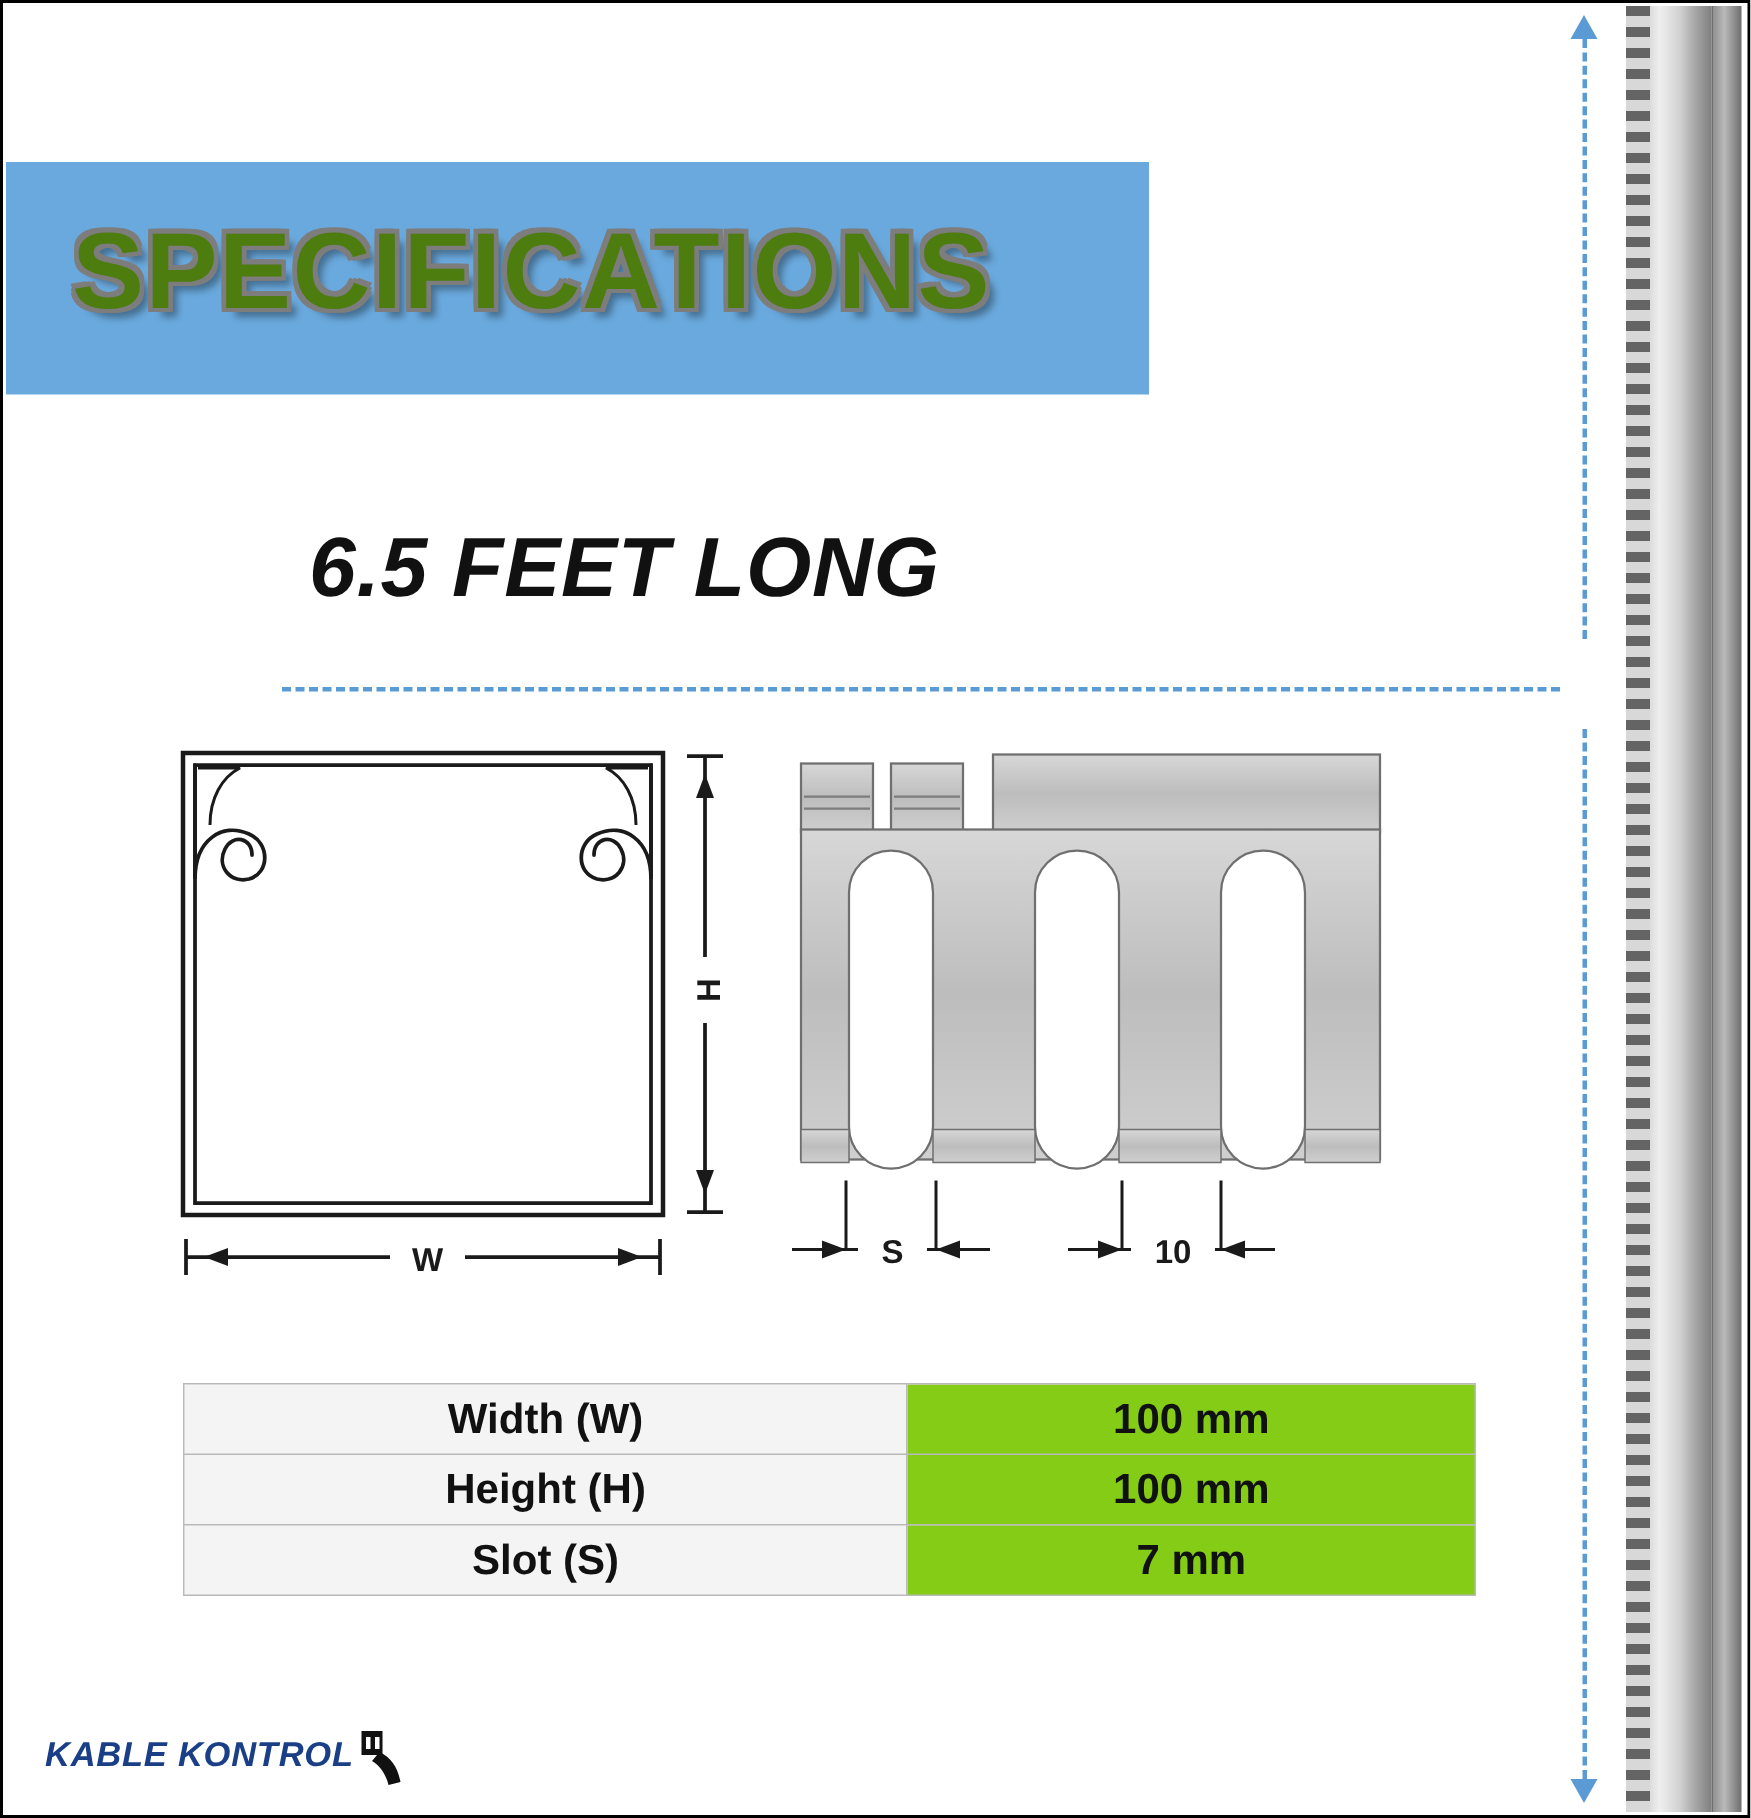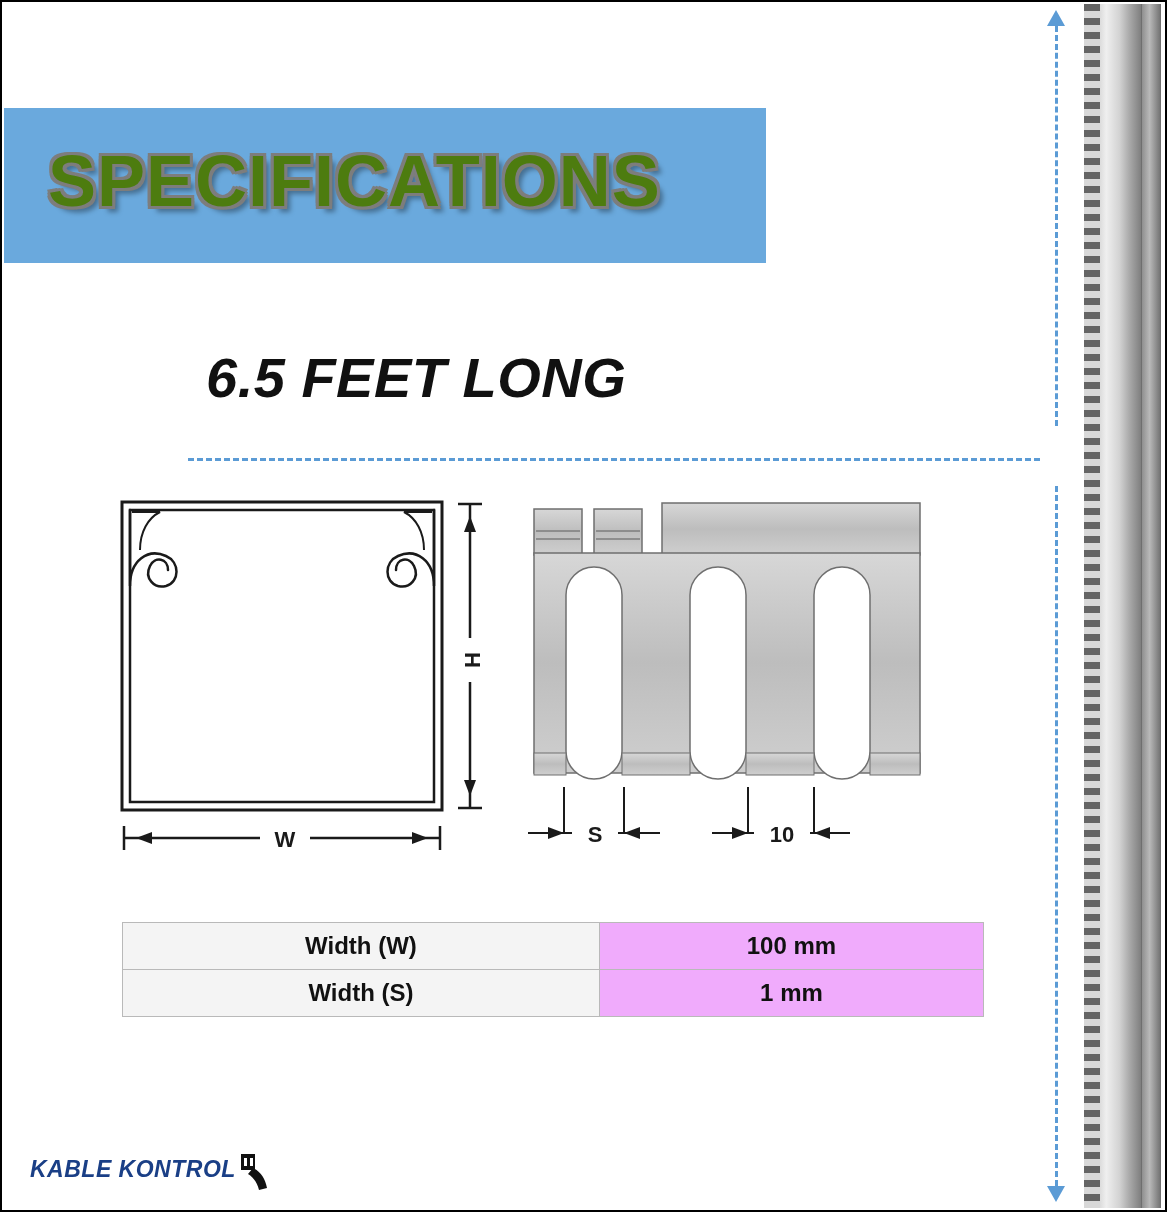--- a/index.html
+++ b/index.html
@@ -114,31 +114,31 @@
   
   .cross-svg { position:absolute; left:110px; top:490px; }
   .fingers-svg { position:absolute; left:520px; top:495px; }
 
   
   .spec-table {
     position:absolute;
     left:122px; top:922px;
     width:862px;
     border-collapse:collapse;
-    font-size:24px;
+    font-size:28px;
   }
   .spec-table td {
     border:1px solid #b9b9b9;
     height:47px;
     text-align:center;
     font-weight:bold;
     color:#111111;
     background:#f4f4f4;
   }
-  .spec-table td.val { background:#f0abfc; }
+  .spec-table td.val { background:#84cc16; }
 
   
   .logo {
     position:absolute;
     left:30px; top:1150px;
     width:250px; height:46px;
   }
   .logo-text {
     position:absolute;
     left:0; top:6px;
@@ -239,22 +239,26 @@
   <text x="262" y="347" font-family="Liberation Sans, sans-serif" font-size="22" font-weight="bold" text-anchor="middle" fill="#1a1a1a">10</text>
 </svg>
 
 <table class="spec-table">
   <tbody>
     <tr>
       <td>Width (W)</td>
       <td class="val">100 mm</td>
     </tr>
     <tr>
-      <td>Width (S)</td>
-      <td class="val">1 mm</td>
+      <td>Height (H)</td>
+      <td class="val">100 mm</td>
+    </tr>
+    <tr>
+      <td>Slot (S)</td>
+      <td class="val">7 mm</td>
     </tr>
   </tbody>
 </table>
 
 <div class="photo-col">
   <div class="duct-body"></div>
   <div class="duct-rail left"></div>
   <div class="duct-back"></div>
 </div>
 

